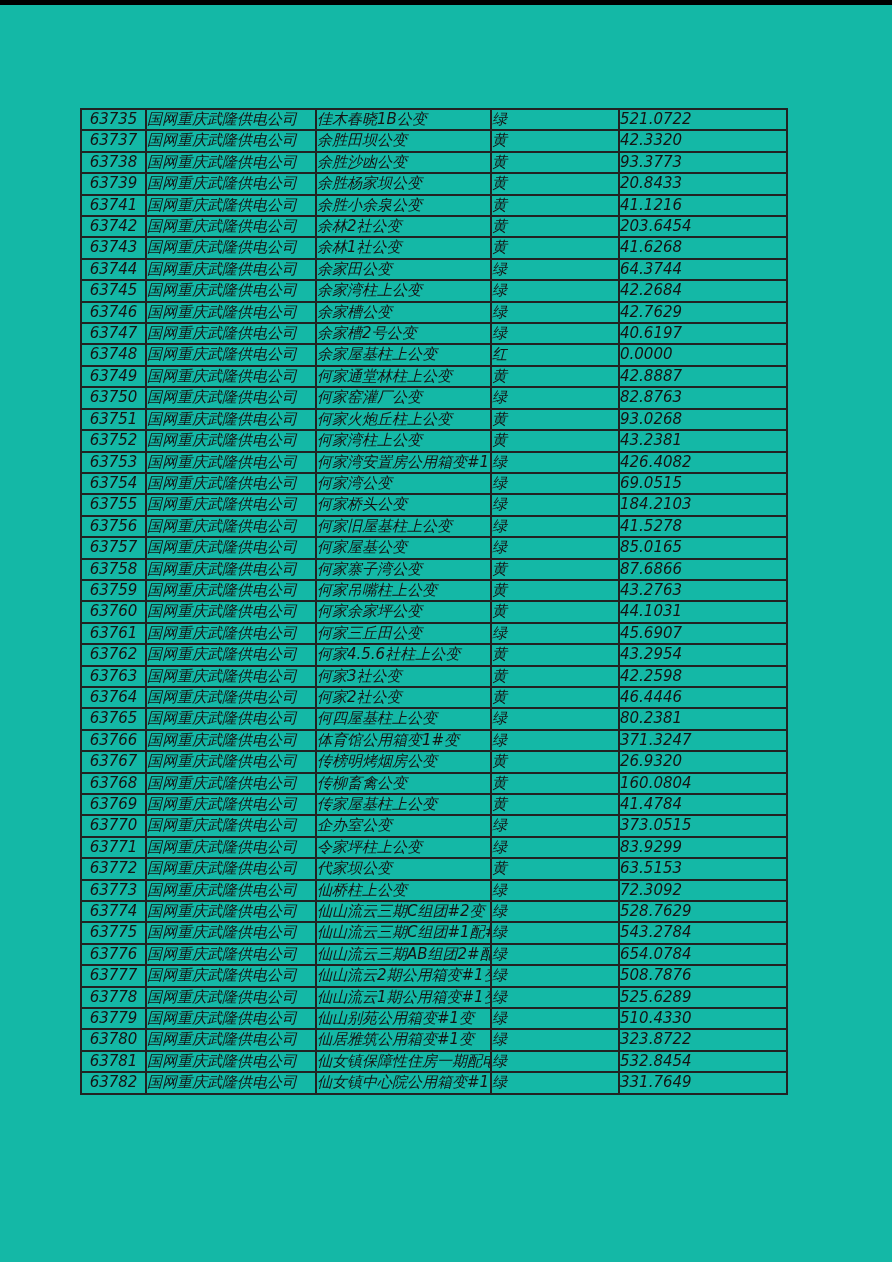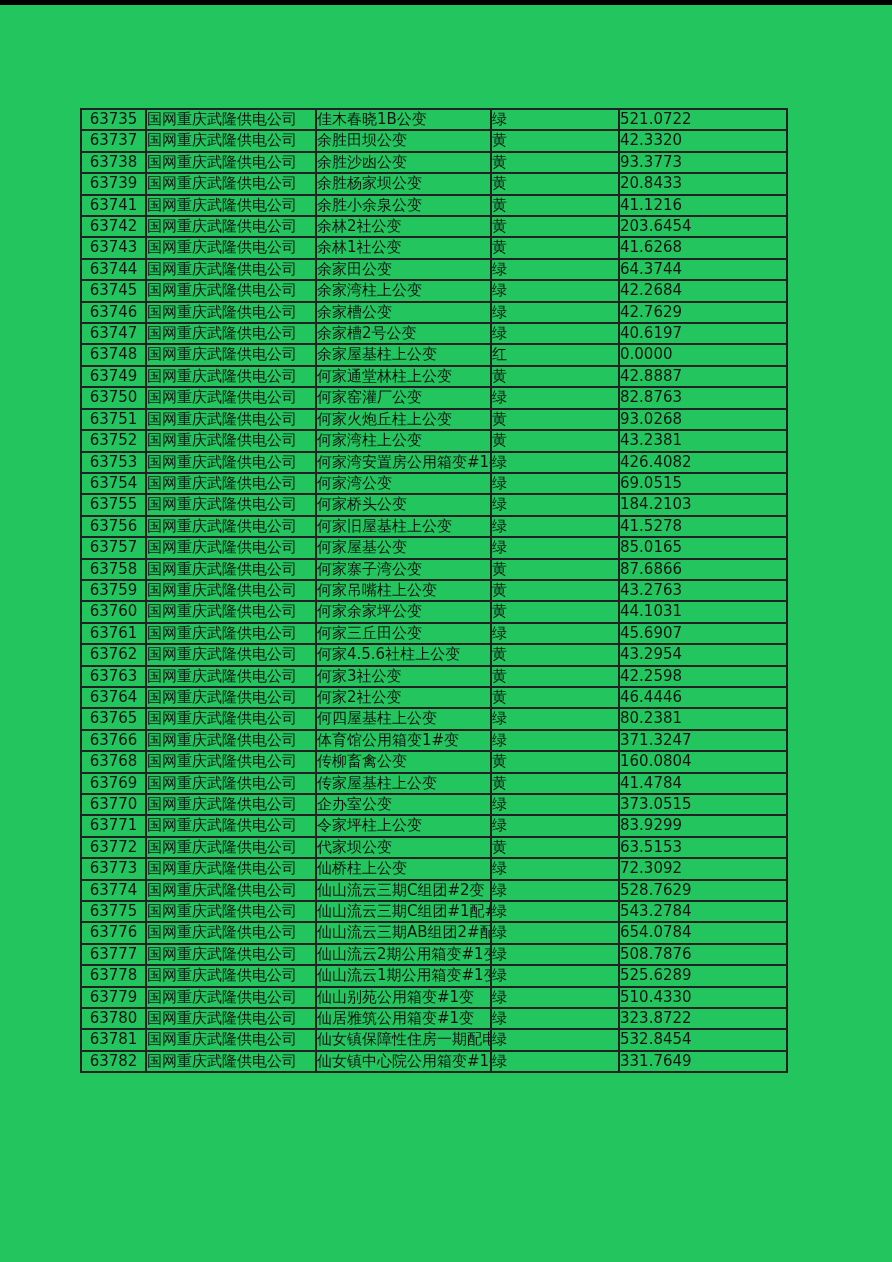--- a/index.html
+++ b/index.html
@@ -5,22 +5,23 @@
   html, body {
     margin: 0;
     padding: 0;
     background: #ffffff;
     font-family: "DejaVu Sans", sans-serif;
   }
   .screen {
     position: relative;
     width: 892px;
     height: 1262px;
-    background: #22c55e;
+    background: #14b8a6;
     overflow: hidden;
+    font-style: italic;
   }
   .top-bar {
     position: absolute;
     top: 0; left: 0;
     width: 892px;
     height: 5px;
     background: #000000;
   }
   table.sheet {
     position: absolute;
@@ -265,20 +266,27 @@
           <td class="c-val">80.2381</td>
         </tr>
         <tr>
           <td class="c-id">63766</td>
           <td class="c-comp">国网重庆武隆供电公司</td>
           <td class="c-name">体育馆公用箱变1#变</td>
           <td class="c-stat">绿</td>
           <td class="c-val">371.3247</td>
         </tr>
         <tr>
+          <td class="c-id">63767</td>
+          <td class="c-comp">国网重庆武隆供电公司</td>
+          <td class="c-name">传榜明烤烟房公变</td>
+          <td class="c-stat">黄</td>
+          <td class="c-val">26.9320</td>
+        </tr>
+        <tr>
           <td class="c-id">63768</td>
           <td class="c-comp">国网重庆武隆供电公司</td>
           <td class="c-name">传柳畜禽公变</td>
           <td class="c-stat">黄</td>
           <td class="c-val">160.0804</td>
         </tr>
         <tr>
           <td class="c-id">63769</td>
           <td class="c-comp">国网重庆武隆供电公司</td>
           <td class="c-name">传家屋基柱上公变</td>

